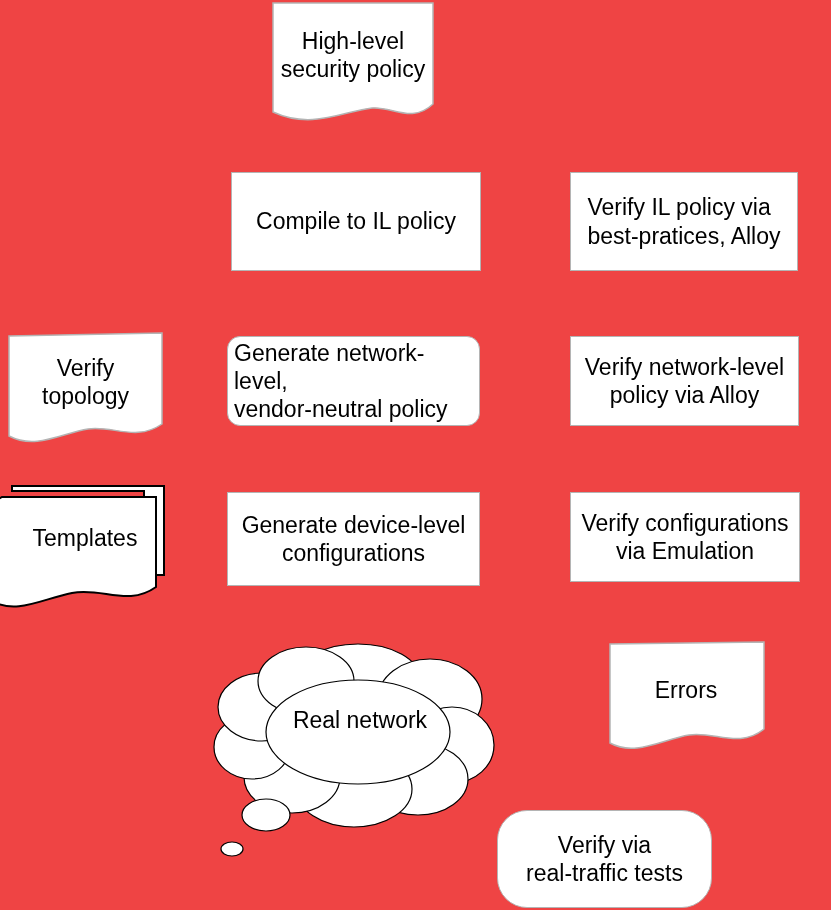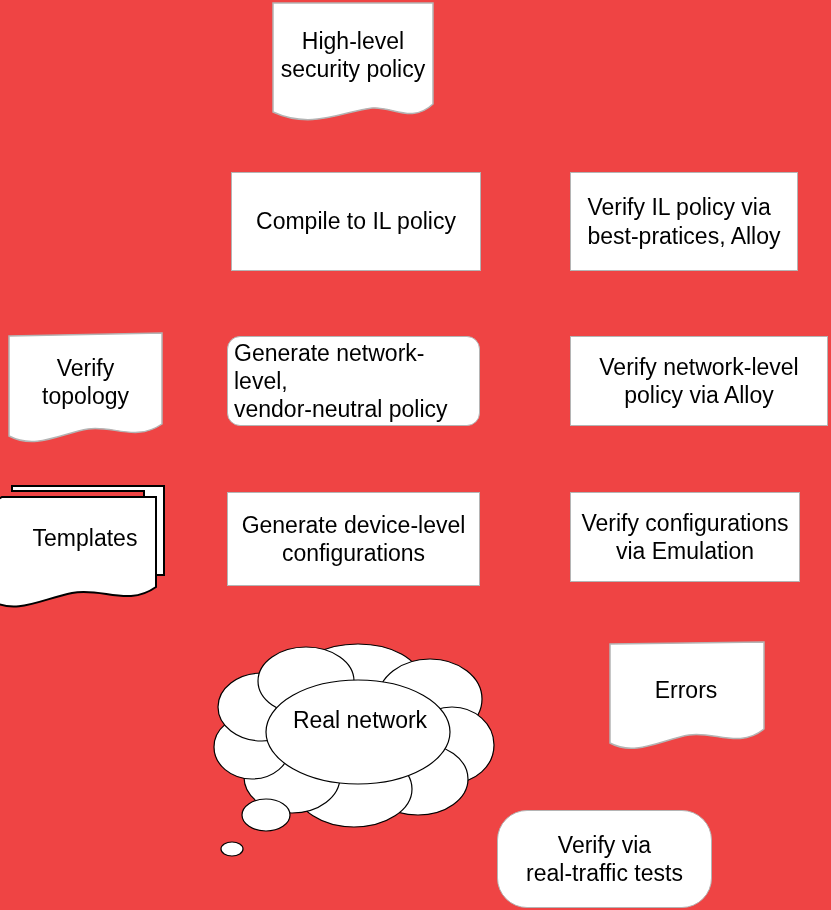--- a/index.html
+++ b/index.html
@@ -83,21 +83,21 @@
     </svg>
     <span class="label" style="margin-bottom:12px;">Verify
 topology</span>
   </div>
 
   <div class="node box" style="left:227px; top:336px; width:253px; height:90px;border-radius:13px;">
     <span class="label lbl-left">Generate network-level,
 vendor-neutral policy</span>
   </div>
 
-  <div class="node box" style="left:570px; top:336px; width:258px; height:90px;">
+  <div class="node box" style="left:570px; top:336px; width:229px; height:90px;">
     <span class="label">Verify network-level
 policy via Alloy</span>
   </div>
 
   <div class="node multidoc" style="left:-8px; top:483px; width:180px; height:135px;">
     <svg viewBox="0 0 180 135" preserveAspectRatio="none">
       <path d="M20,3 L172,3 L172,92 L152,92 L152,8 L20,8 Z" fill="#ffffff" stroke="#000000" stroke-width="2"></path>
       <path d="M10,14 L164,14 L164,104 C136,124 110,104 80,110 C50,116 24,132 0,118 L0,20 Z" fill="#ffffff" stroke="#000000" stroke-width="2"></path>
     </svg>
     <span class="label" style="margin-left:6px; margin-bottom:24px;">Templates</span>

